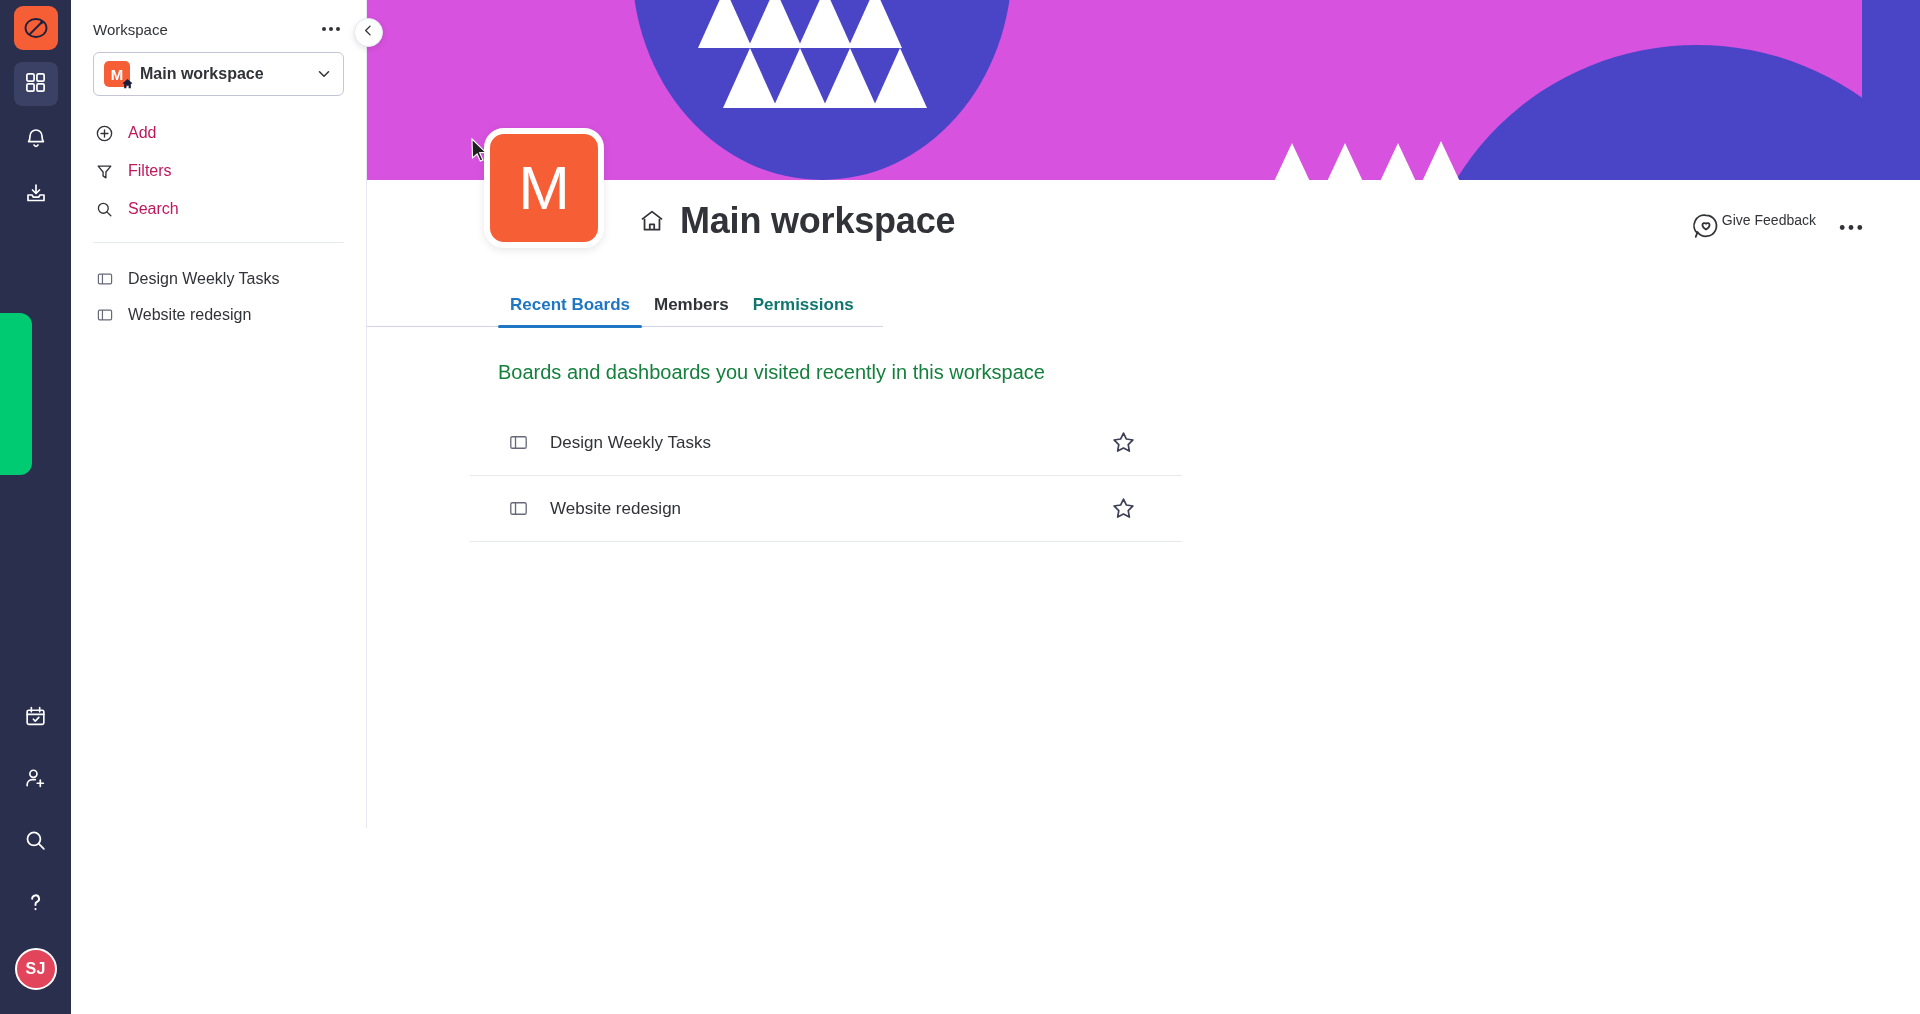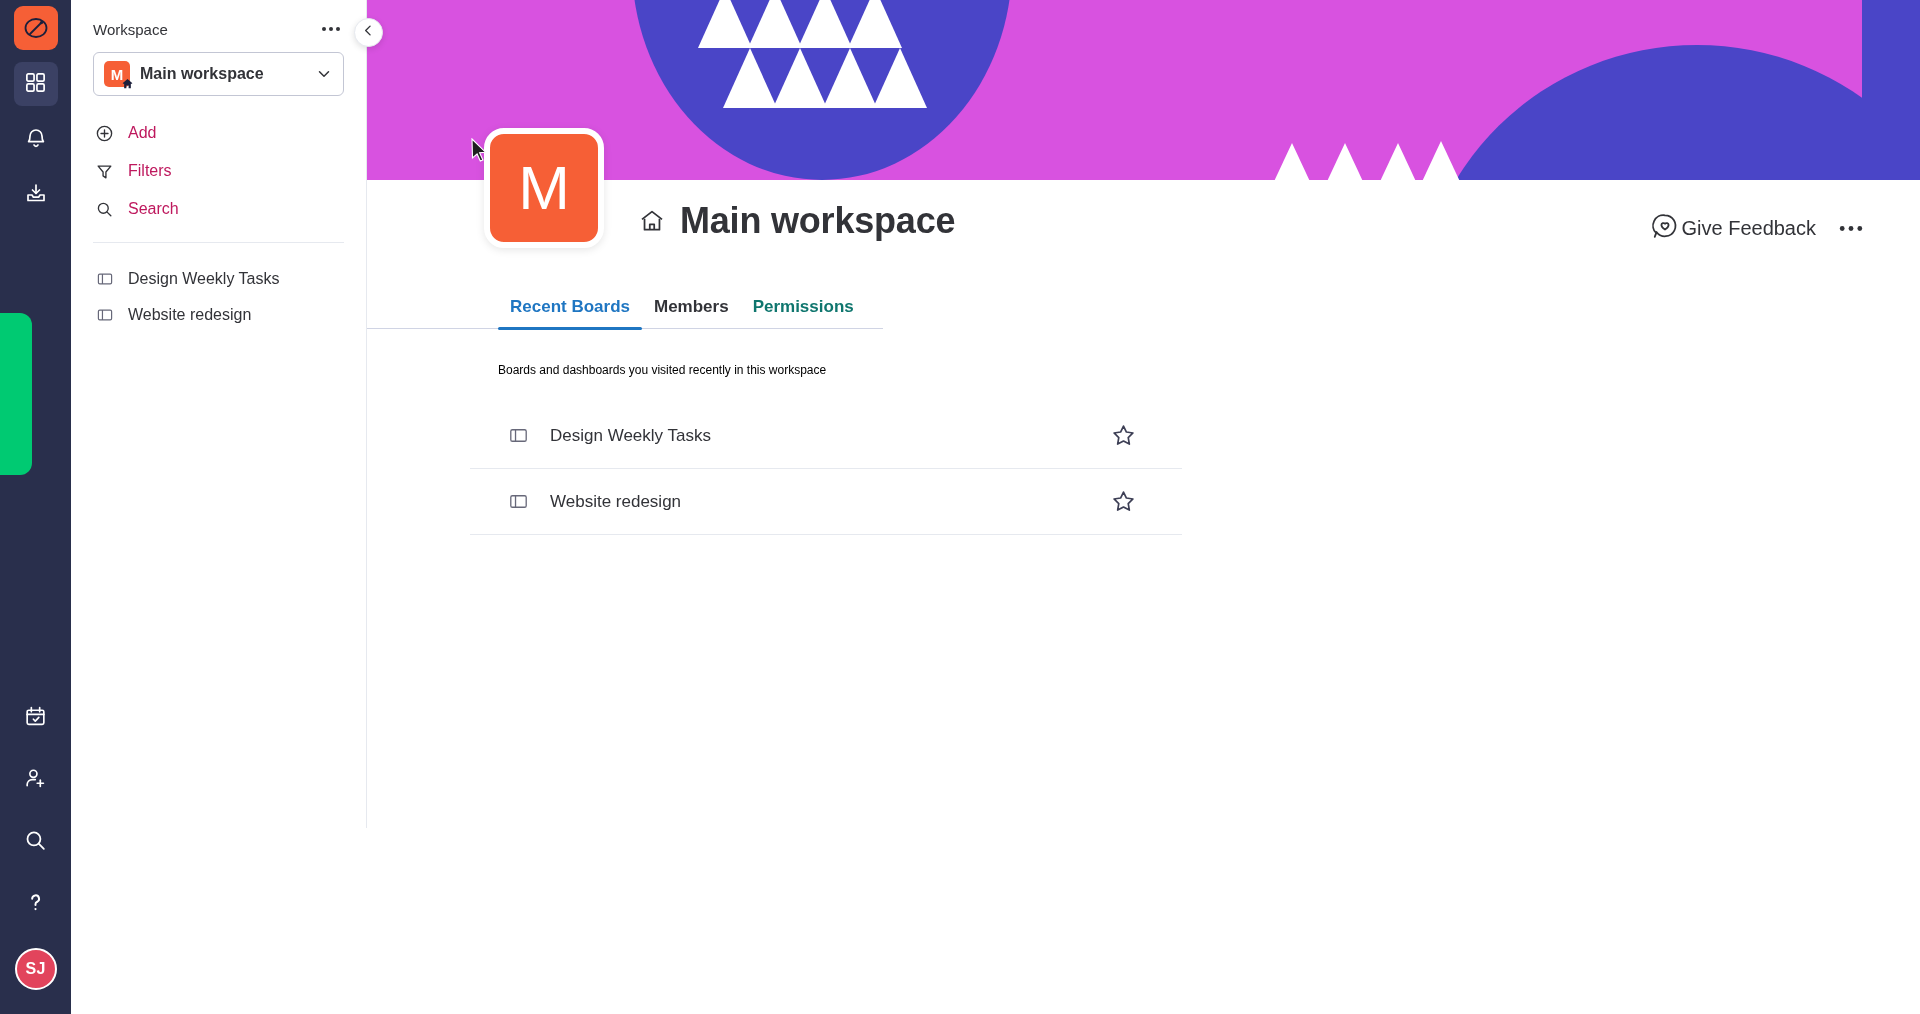--- a/index.html
+++ b/index.html
@@ -154,22 +154,22 @@
   .title-left { display: flex; flex-direction: column; }
   .title-line { display: flex; align-items: center; gap: 14px; }
   .home-ico { color: #323338; display: flex; align-items: center; }
   .ws-title { font-size: 36px; font-weight: 700; color: #323338; letter-spacing: -.2px; }
   .ws-desc {
     margin-top: 14px; font-size: 16px; color: #4b4e69; line-height: 1.55;
     max-width: 660px;
   }
   .title-right { display: flex; align-items: center; gap: 22px; padding-top: 12px; }
   .feedback-btn {
-    display: flex; align-items: center; gap: 2px;
-    cursor: pointer; font-size: 20px; color: #323338;
+    display: flex; gap: 2px;
+    cursor: pointer; font-size: 14px; color: #323338;
   }
 
   .tabs {
     display: flex; align-items: flex-end; gap: 0;
     margin: 52px 0 0 0; padding-left: 131px;
     width: 516px;
     border-bottom: 1px solid #d0d4e4;
   }
   .tab {
     font-size: 17px; color: #323338; cursor: pointer;
@@ -179,21 +179,21 @@
   }
   .tab.active { color: #1f76c2; }
   .tab.active::after {
     content: ""; position: absolute; left: 0; right: 0; bottom: -2px;
     height: 3px; background: #1f76c2; border-radius: 2px;
   }
   .tab.muted { color: #0f766e; }
 
   .tabs-hint {
     padding-left: 131px; margin-top: 34px;
-    font-size: 12px; color: #000000;
+    font-size: 20px; color: #15803d;
   }
 
   .board-list { margin-top: 26px; padding-left: 103px; width: 815px; }
   .board-row {
     display: flex; align-items: center; justify-content: space-between;
     height: 66px; border-bottom: 1px solid #e6e9ef; cursor: pointer;
   }
   .board-row:last-child { }
   .board-left { display: flex; align-items: center; gap: 21px; padding-left: 38px; }
   .board-ico { color: #676879; display: flex; align-items: center; }

